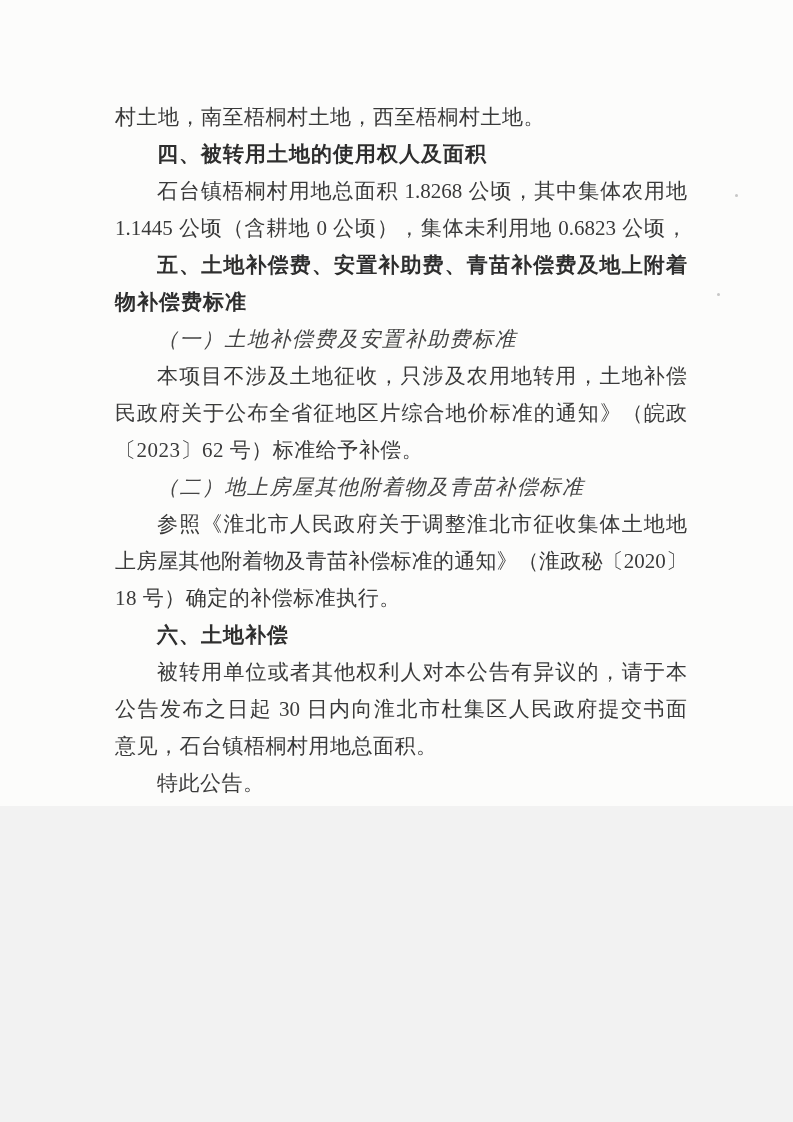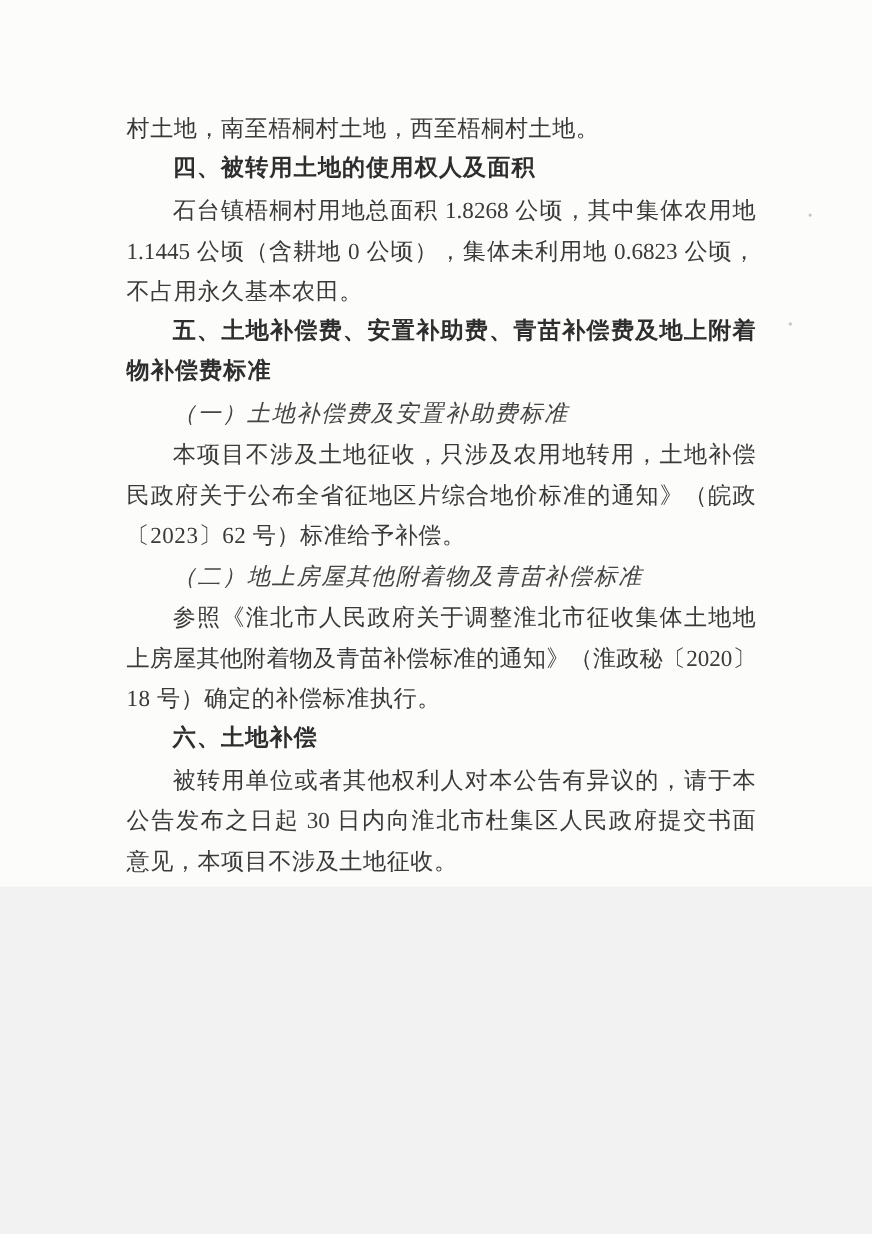--- a/index.html
+++ b/index.html
@@ -29,21 +29,21 @@
     letter-spacing: 0.5px;
     white-space: nowrap;
   }
   .ind { padding-left: 42px; }
   .fill {
     letter-spacing: 0;
     text-align: justify;
     text-align-last: justify;
   }
   .hd {
-    font-family: Liberation Mono, monospace;
+    font-family: Liberation Serif, serif;
     font-weight: bold;
     color: #2e2e2e;
     letter-spacing: 1px;
   }
   .hd.fill { letter-spacing: 0; }
   .kai {
     color: #454545;
     letter-spacing: 1.5px;
     font-style: italic;
   }
@@ -88,35 +88,34 @@
 </head>
 <body>
 
 <div class="page">
 
   <div class="doc">
     <div class="line">村土地，南至梧桐村土地，西至梧桐村土地。</div>
     <div class="line hd ind">四、被转用土地的使用权人及面积</div>
     <div class="line ind fill">石台镇梧桐村用地总面积 1.8268 公顷，其中集体农用地</div>
     <div class="line fill">1.1445 公顷（含耕地 0 公顷），集体未利用地 0.6823 公顷，</div>
-    <div class="line">不占用永久基本农田。</div>
     <div class="line hd ind fill">五、土地补偿费、安置补助费、青苗补偿费及地上附着</div>
     <div class="line hd">物补偿费标准</div>
     <div class="line kai ind">（一）土地补偿费及安置补助费标准</div>
     <div class="line ind fill">本项目不涉及土地征收，只涉及农用地转用，土地补偿</div>
     <div class="line fill">民政府关于公布全省征地区片综合地价标准的通知》（皖政</div>
     <div class="line">〔2023〕62 号）标准给予补偿。</div>
     <div class="line kai ind">（二）地上房屋其他附着物及青苗补偿标准</div>
     <div class="line ind fill">参照《淮北市人民政府关于调整淮北市征收集体土地地</div>
     <div class="line fill">上房屋其他附着物及青苗补偿标准的通知》（淮政秘〔2020〕</div>
     <div class="line">18 号）确定的补偿标准执行。</div>
     <div class="line hd ind">六、土地补偿</div>
     <div class="line ind fill">被转用单位或者其他权利人对本公告有异议的，请于本</div>
     <div class="line fill">公告发布之日起 30 日内向淮北市杜集区人民政府提交书面</div>
-    <div class="line">意见，本项目不涉及土地征收。</div>
+    <div class="line">意见，石台镇梧桐村用地总面积。</div>
     <div class="line ind">特此公告。</div>
   </div>
 
   <svg class="seal" viewBox="0 0 190 190" xmlns="http://www.w3.org/2000/svg">
     <defs>
       <filter id="rough" x="-15%" y="-15%" width="130%" height="130%">
         <feTurbulence type="fractalNoise" baseFrequency="0.11" numOctaves="3" seed="7" result="n"></feTurbulence>
         <feDisplacementMap in="SourceGraphic" in2="n" scale="6"></feDisplacementMap>
       </filter>
     </defs>

